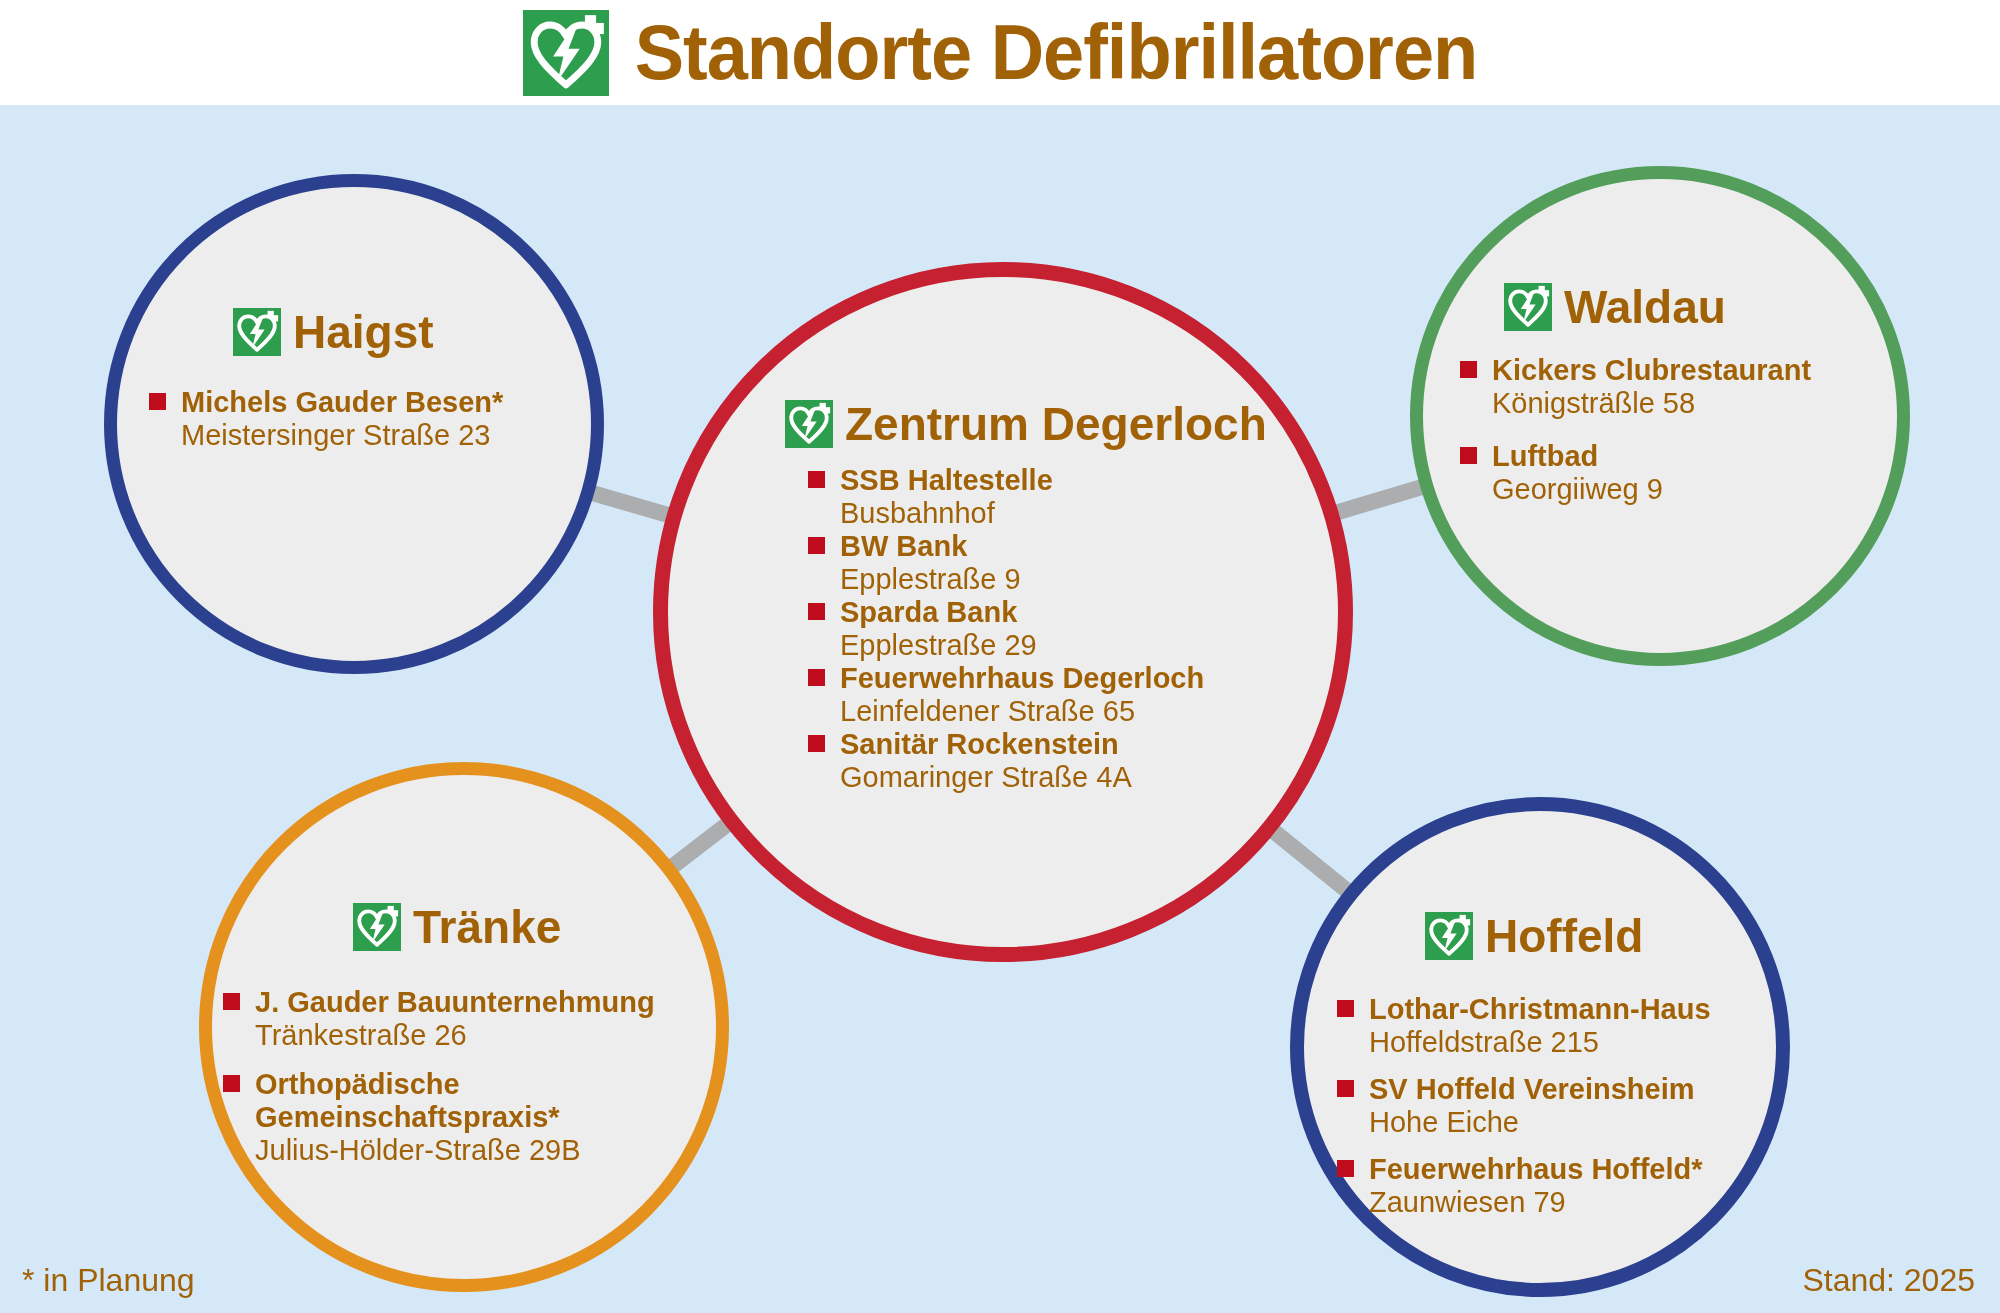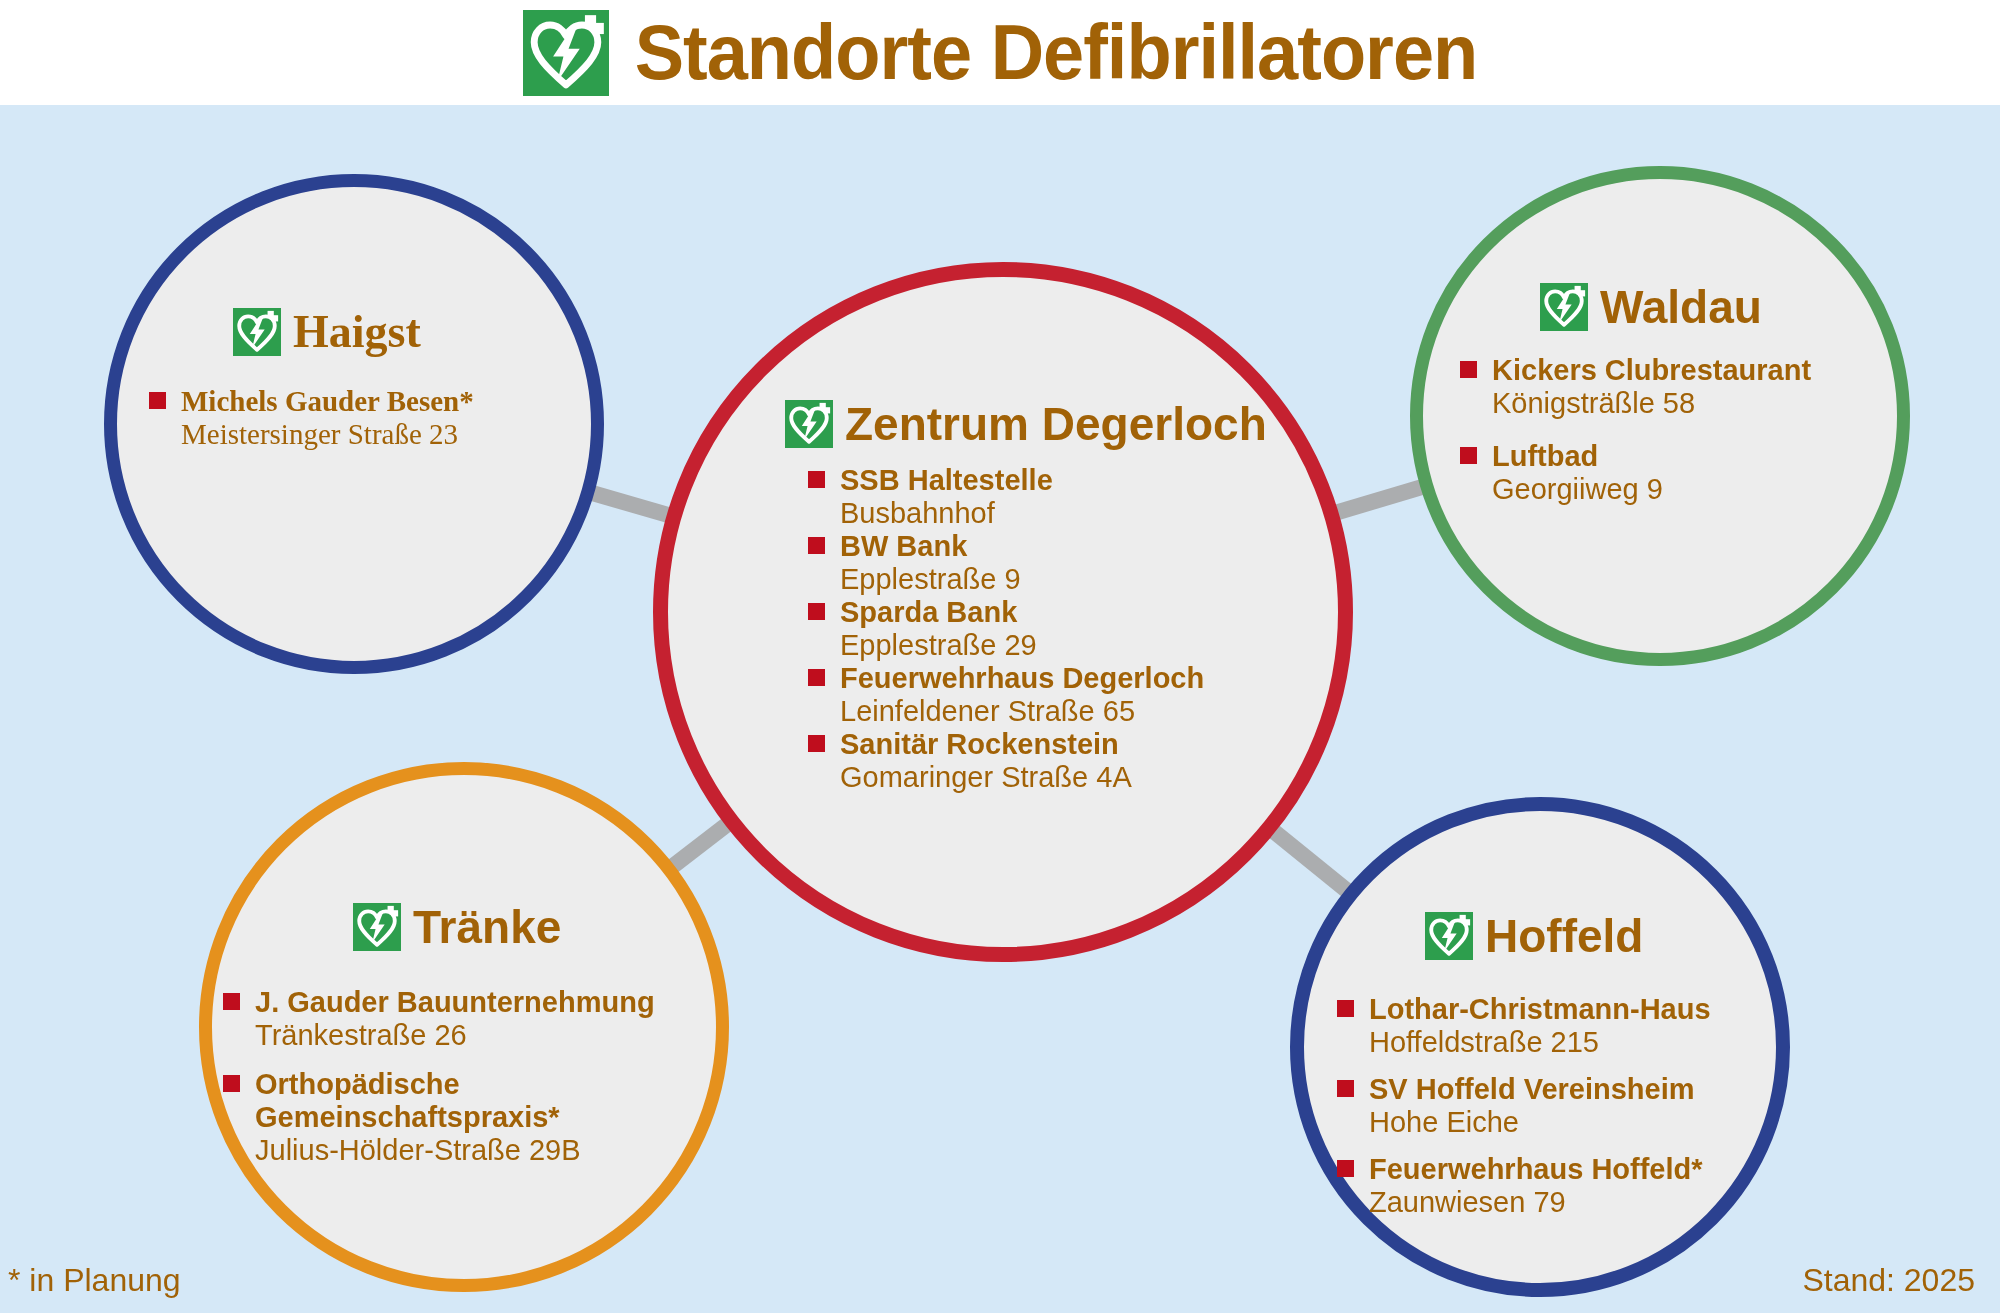--- a/index.html
+++ b/index.html
@@ -24,45 +24,45 @@
   .connectors{position:absolute;left:0;top:0;z-index:0;}
   
   .circle{position:absolute;border-radius:50%;background:#ededed;box-sizing:border-box;z-index:1;}
   .circle.haigst {left:104px; top:174px; width:500px;height:500px;border:13px solid #2b4190;}
   .circle.zentrum{left:653px; top:262px; width:700px;height:700px;border:15px solid #c52130;}
   .circle.waldau {left:1410px;top:166px; width:500px;height:500px;border:13px solid #549e5c;}
   .circle.traenke{left:199px; top:762px; width:530px;height:530px;border:13px solid #e5911d;}
   .circle.hoffeld{left:1290px;top:797px; width:500px;height:500px;border:14px solid #2b4190;}
   
   .content{position:absolute;z-index:2;}
-  .content.haigst {left:149px; top:305px; width:440px;font-family:Liberation Serif, serif;}
+  .content.haigst {left:149px; top:305px; width:440px;}
   .content.zentrum{left:808px; top:397px; width:480px;}
   .content.waldau {left:1460px;top:280px; width:440px;}
   .content.traenke{left:223px; top:900px; width:450px;}
   .content.hoffeld{left:1337px;top:873px; width:430px;margin-top:36px;}
   .group-heading{display:flex;align-items:center;gap:12px;font-size:46px;font-weight:bold;white-space:nowrap;}
   .group-heading .aed{width:48px;height:48px;flex:none;display:block;}
   .content.haigst  .group-heading{margin-left:84px;}
   .content.zentrum .group-heading{margin-left:-23px;}
-  .content.waldau  .group-heading{margin-left:80px;text-align:center;}
+  .content.waldau  .group-heading{margin-left:44px;text-align:center;}
   .content.traenke .group-heading{margin-left:130px;}
   .content.hoffeld .group-heading{margin-left:88px;}
   .entries{display:flex;flex-direction:column;}
   .content.haigst  .entries{margin-top:27px;gap:14px;}
   .content.zentrum .entries{margin-top:13px;}
   .content.waldau  .entries{margin-top:20px;gap:20px;}
   .content.traenke .entries{margin-top:32px;gap:16px;}
   .content.hoffeld .entries{margin-top:30px;gap:14px;}
   .entry{display:flex;gap:15px;align-items:flex-start;}
   .bullet{width:17px;height:17px;background:#bf0d1d;margin-top:7px;flex:none;}
   .entry-text{font-size:29px;line-height:33px;}
   .loc-name{font-weight:bold;display:block;}
   .loc-addr{display:block;}
   
-  .footnote{position:absolute;left:8px;bottom:14px;font-size:32px;z-index:3;}
+  .footnote{position:absolute;left:22px;bottom:14px;font-size:32px;z-index:3;}
   .status-date{position:absolute;right:25px;bottom:14px;font-size:32px;z-index:3;}
   .defs{position:absolute;width:0;height:0;overflow:hidden;}
 </style>
 </head>
 <body>
 
 <svg class="defs" aria-hidden="true">
   <symbol id="aed" viewBox="0 0 100 100">
     <rect width="100" height="100" fill="#2d9e4d"></rect>
     <rect x="63" y="15" width="31" height="13" fill="#ffffff"></rect>

